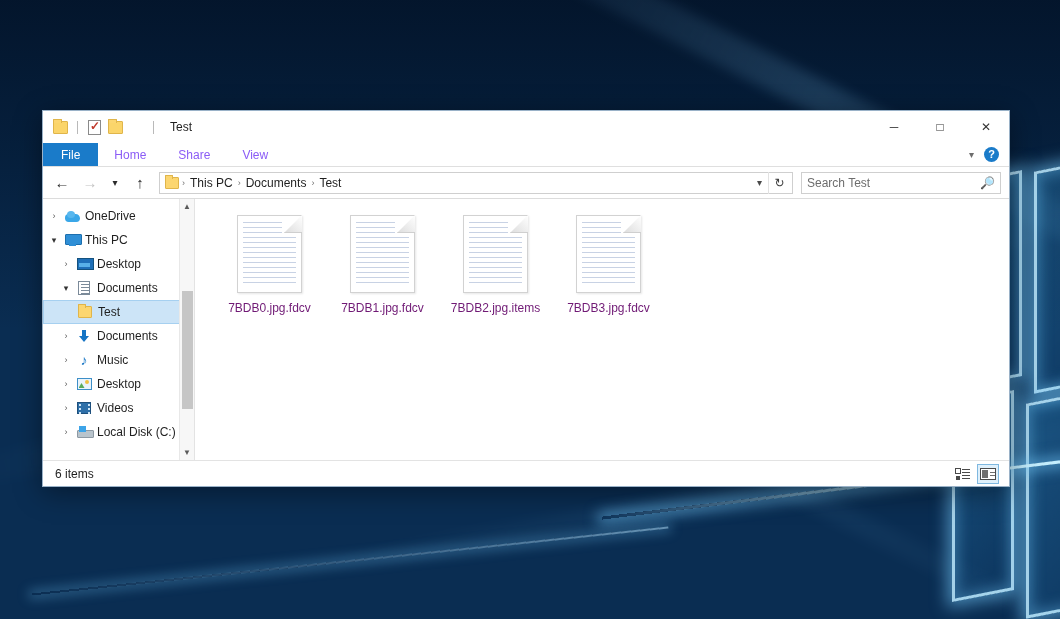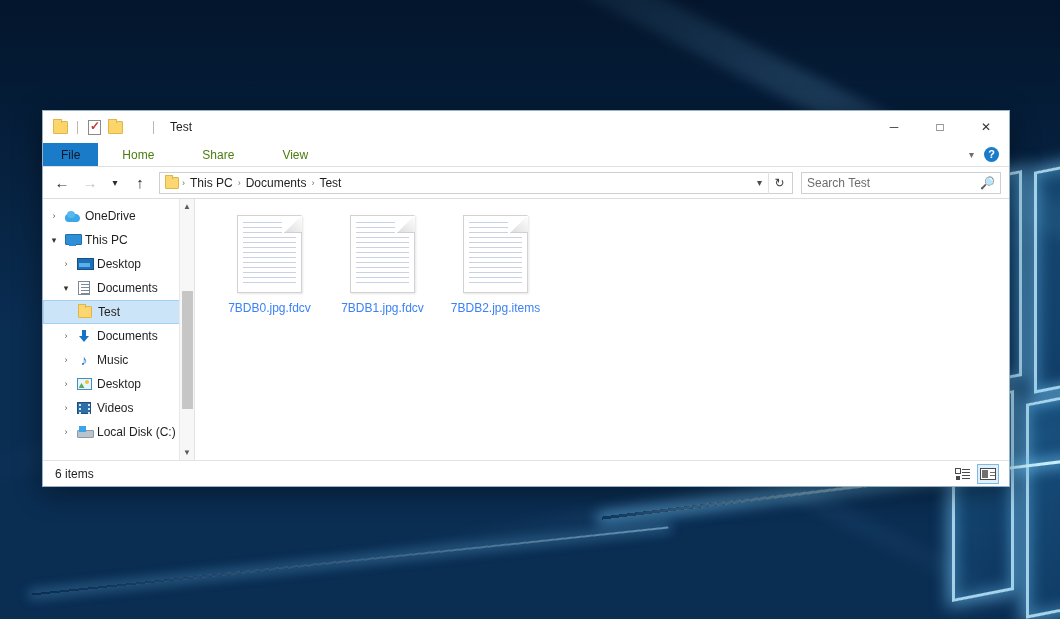--- a/index.html
+++ b/index.html
@@ -133,27 +133,27 @@
   .ribbon {
     height: 24px;
     display: flex;
     align-items: stretch;
     background: #ffffff;
     border-bottom: 1px solid #dfdfdf;
     flex: none;
     position: relative;
   }
   .tab {
-    padding: 0 24px;
+    padding: 0 16px;
     display:flex; align-items:center;
-    font-size: 12px; color: #4d7c0f;
+    font-size: 12px; color: #8b5cf6;
   }
   .tab.file {
     background: #1a7bc9;
-    color: #0f172a;
+    color: #ffffff;
     padding: 0 18px;
   }
   .ribbon-right {
     margin-left: auto; display:flex; align-items:center; gap: 10px;
     padding-right: 10px;
   }
   .ribbon-chev { font-size: 10px; color:#6d6d6d; }
   .help-ico {
     width: 15px; height: 15px; border-radius: 50%;
     background: #1a7bc9; color:#fff; font-size: 11px; font-weight:bold;
@@ -354,21 +354,21 @@
       to bottom,
       #c8d2e4 0px, #c8d2e4 1px,
       #ffffff 1px, #ffffff 5px
     );
   }
   .doc-cover {
     position:absolute; right:0; top:0; width: 19px; height: 19px; background:#fff;
   }
   .file-name {
     margin-top: 8px;
-    font-size: 12px; color:#3b82f6;
+    font-size: 12px; color:#701a75;
     text-align:center; line-height: 1.2;
     white-space: nowrap;
   }
 
   
   .statusbar {
     height: 26px; flex: none;
     border-top: 1px solid #e3e3e3;
     background:#ffffff;
     display:flex; align-items:center;
@@ -594,20 +594,28 @@
 
           <div class="file-item">
             <div class="doc-ico">
               <div class="doc-lines"></div>
                 <div class="doc-cover"></div>
                 <div class="fold2"></div>
             </div>
             <div class="file-name">7BDB2.jpg.items</div>
           </div>
 
+          <div class="file-item">
+            <div class="doc-ico">
+              <div class="doc-lines"></div>
+                <div class="doc-cover"></div>
+                <div class="fold2"></div>
+            </div>
+            <div class="file-name">7BDB3.jpg.fdcv</div>
+          </div>
 
 
 
         </div>
       </div>
     </div>
 
     <div class="statusbar">
       <div>6 items</div>
       <div class="status-spacer"></div>

